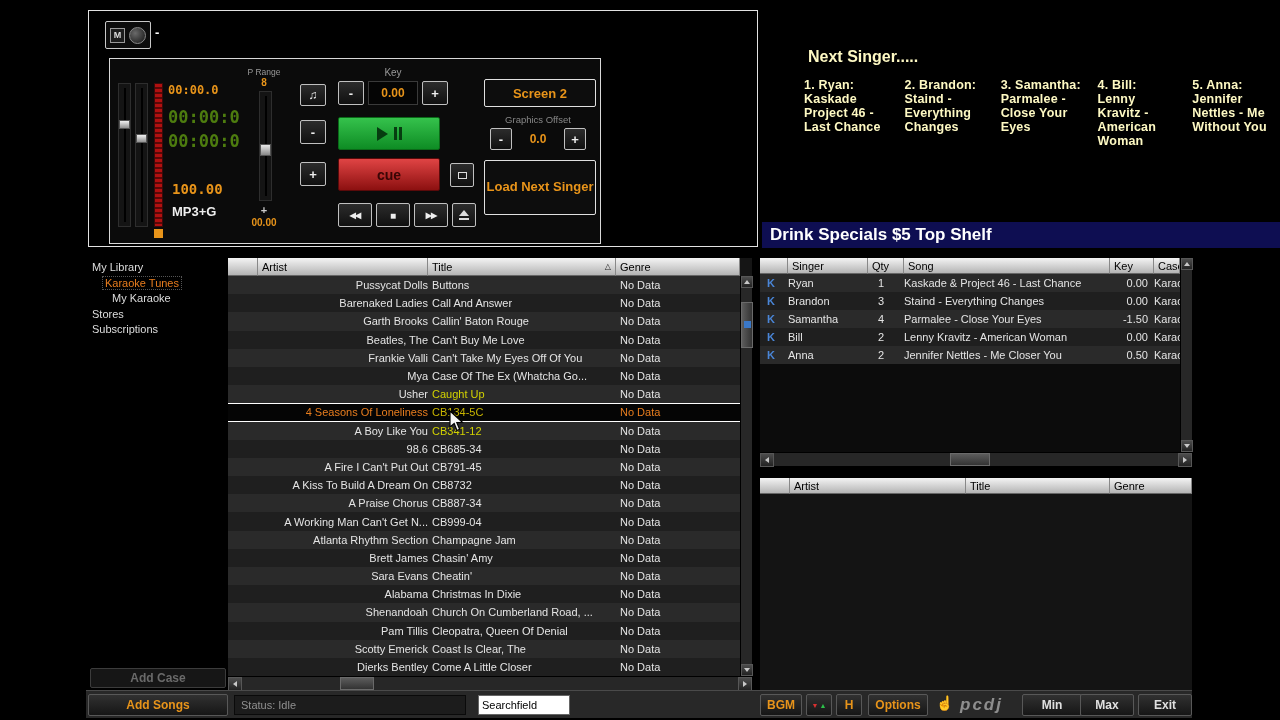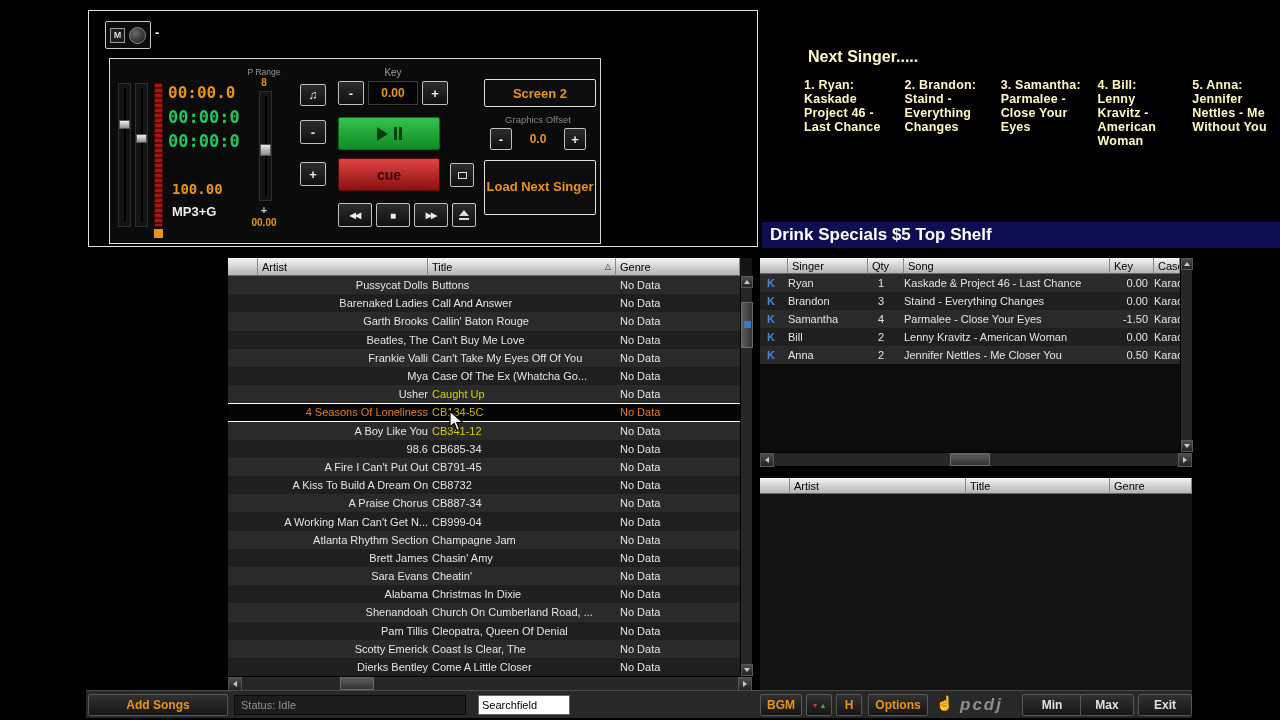--- a/index.html
+++ b/index.html
@@ -23,22 +23,22 @@
   .fader .track{position:absolute;left:5px;top:4px;bottom:4px;width:2px;background:#000;}
   .fader .handle{position:absolute;left:0;width:11px;height:9px;background:linear-gradient(#f0f0f0,#909090);border:1px solid #555;}
   .fader1{left:8px;}  .fader1 .handle{top:36px;}
   .fader2{left:25px;} .fader2 .handle{top:50px;}
   .meter{position:absolute;left:44px;top:24px;width:9px;height:144px;
          background:repeating-linear-gradient(to bottom,#b01010 0 3px,#5a0808 3px 5px);border:1px solid #3a0a0a;}
   .meter-foot{position:absolute;left:44px;top:170px;width:9px;height:9px;background:#e8941a;}
 
   .mono{font-family:"DejaVu Sans Mono",monospace;}
   .time{position:absolute;left:58px;font-weight:bold;}
-  .t-orange{color:#e8941a;} .t-white{color:#22c55e;}
-  .time1{top:24px;font-size:16px;}
+  .t-orange{color:#e8941a;} .t-white{color:#4d7c0f;}
+  .time1{top:24px;font-size:12px;}
   .time2{top:48px;font-size:17px;}
   .time3{top:72px;font-size:17px;}
   .tempo{position:absolute;left:62px;top:122px;font-size:14px;font-weight:bold;color:#e8941a;}
   .format{position:absolute;left:62px;top:145px;font-size:13px;font-weight:bold;color:#eee;}
 
   .prange-label{position:absolute;left:132px;top:8px;width:44px;text-align:center;color:#999;font-size:8.5px;}
   .prange-val{position:absolute;left:132px;top:18px;width:44px;text-align:center;color:#e8941a;font-size:10px;font-weight:bold;}
   .prange-slider{position:absolute;left:149px;top:32px;width:13px;height:110px;background:#141414;border:1px solid #2e2e2e;}
   .prange-slider .track{position:absolute;left:5px;top:4px;bottom:4px;width:2px;background:#000;}
   .prange-slider .handle{position:absolute;left:0;top:52px;width:11px;height:12px;
@@ -290,20 +290,28 @@
 
         <div class="ns-item">4. Bill:  Lenny Kravitz - American Woman</div>
 
         <div class="ns-item">5. Anna:  Jennifer Nettles - Me Without You</div>
       </div>
   </div>
   <div class="ticker">
     <span>Drink Specials $5 Top Shelf</span>
   </div>
 
+  <div class="sidebar">
+    <div class="sb-root">My Library</div>
+    <div class="sb-item1">Karaoke Tunes</div>
+    <div class="sb-item2">My Karaoke</div>
+    <div class="sb-item3">Stores</div>
+    <div class="sb-item4">Subscriptions</div>
+    <div class="add-case-btn">Add Case</div>
+  </div>
 
   <div class="lib">
     <div class="thead lib-header">
       <div class="hcell h0"></div>
       <div class="hcell h-artist">
         <span>Artist</span>
       </div>
       <div class="hcell h-title">
         <span>Title</span>
         <span class="sort-tri">△</span>

